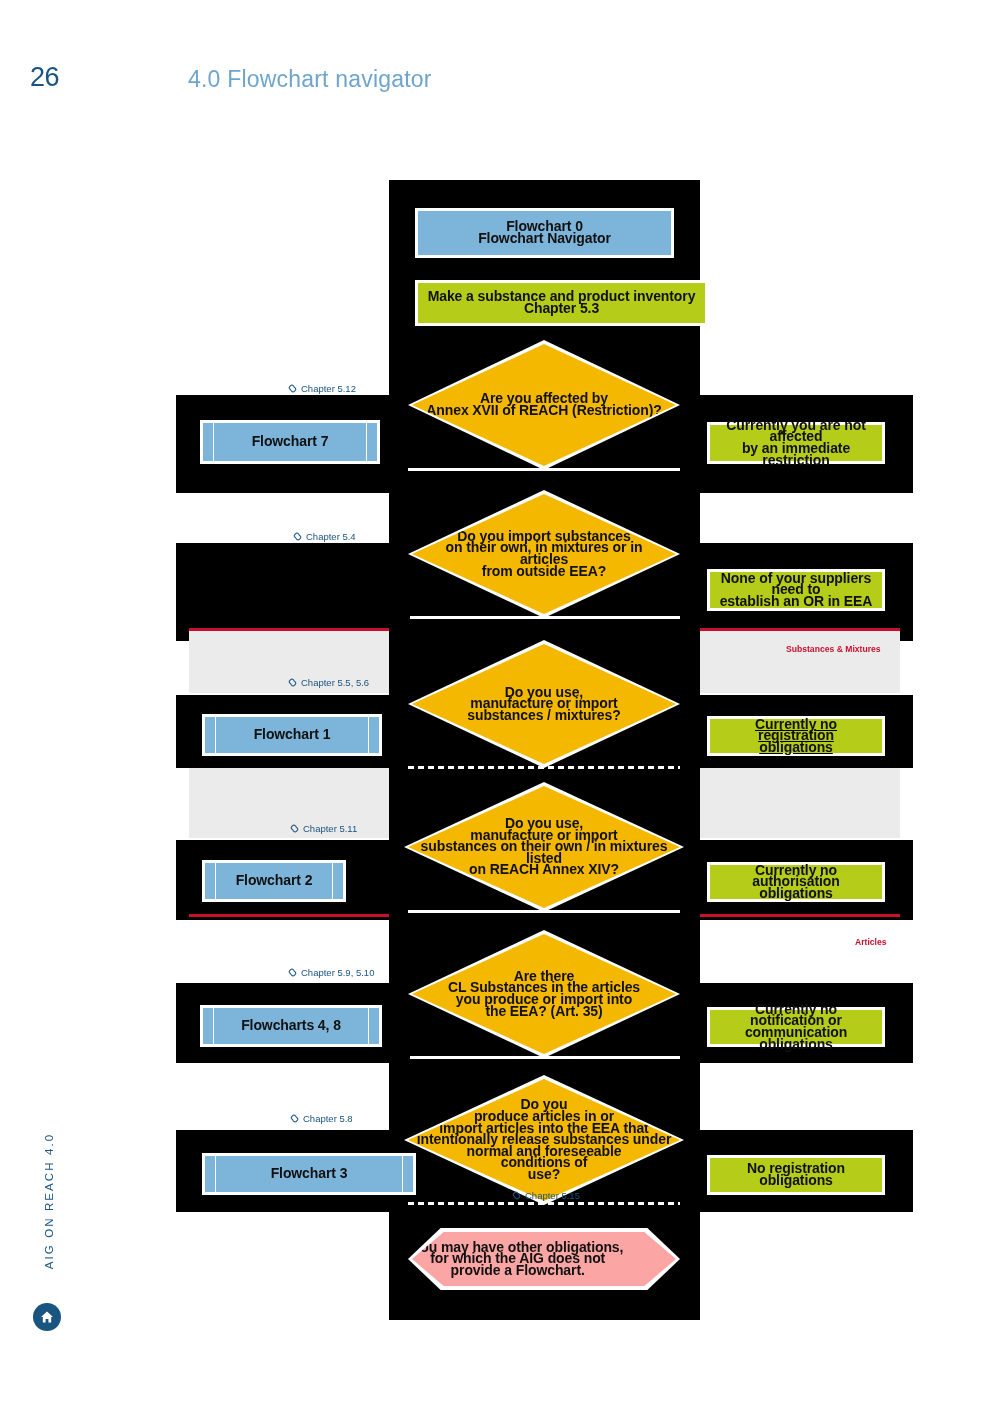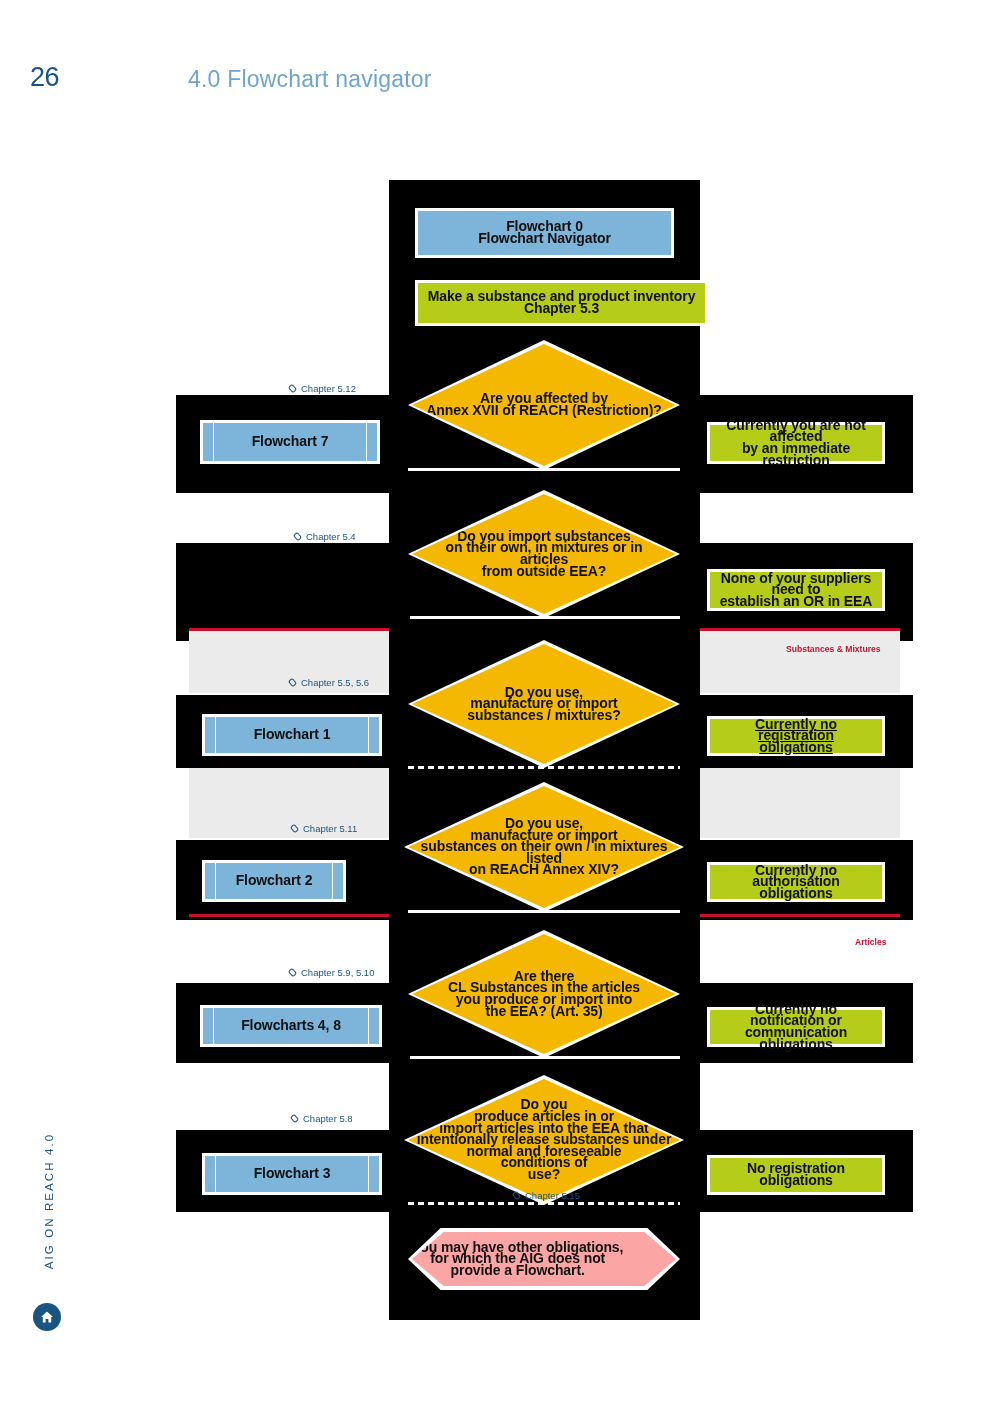--- a/index.html
+++ b/index.html
@@ -370,21 +370,21 @@
 
     <div class="chapter-link" style="left:290px; top:963px;">
       <span class="lnk-icon">
         <svg width="9" height="9" viewBox="0 0 10 10" aria-hidden="true">
           <path d="M3.2 6.8 L1.9 5.5 a1.9 1.9 0 0 1 0-2.7 l1.1-1.1 a1.9 1.9 0 0 1 2.7 0 l0.6 0.6" stroke="#1a5480" stroke-width="1.2" fill="none" stroke-linecap="round"></path>
           <path d="M6.8 3.2 L8.1 4.5 a1.9 1.9 0 0 1 0 2.7 l-1.1 1.1 a1.9 1.9 0 0 1 -2.7 0 l-0.6 -0.6" stroke="#1a5480" stroke-width="1.2" fill="none" stroke-linecap="round"></path>
         </svg>
       </span>
       <span>Chapter 5.8</span>
     </div>
-    <div class="pdbox" style="left:202px; top:1003px; width:180px; height:42px;">
+    <div class="pdbox" style="left:202px; top:1003px; width:214px; height:42px;">
       <div class="bar l"></div>
       <div class="mid">
           <span class="node-text">Flowchart 3</span>
         </div>
       <div class="bar r"></div>
     </div>
 
     <div class="box green" style="left:707px; top:272px; width:178px; height:42px;">
       <div class="node-text">
         <div>Currently you are not affected</div>

